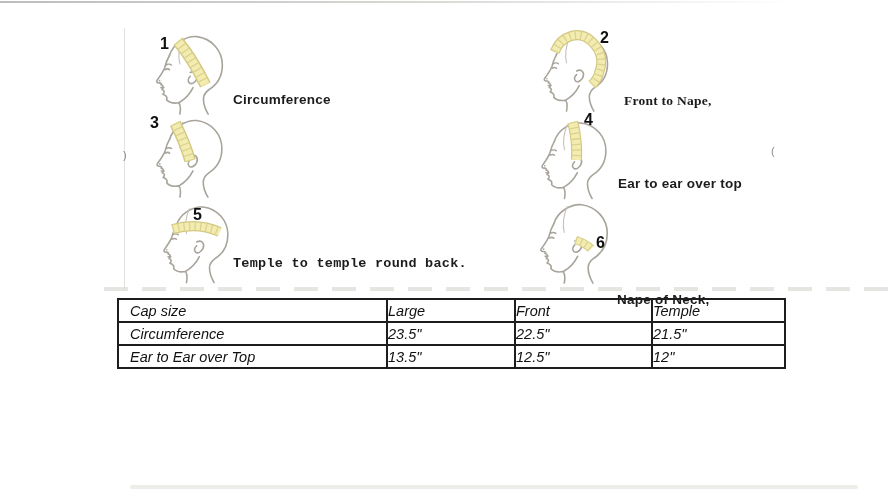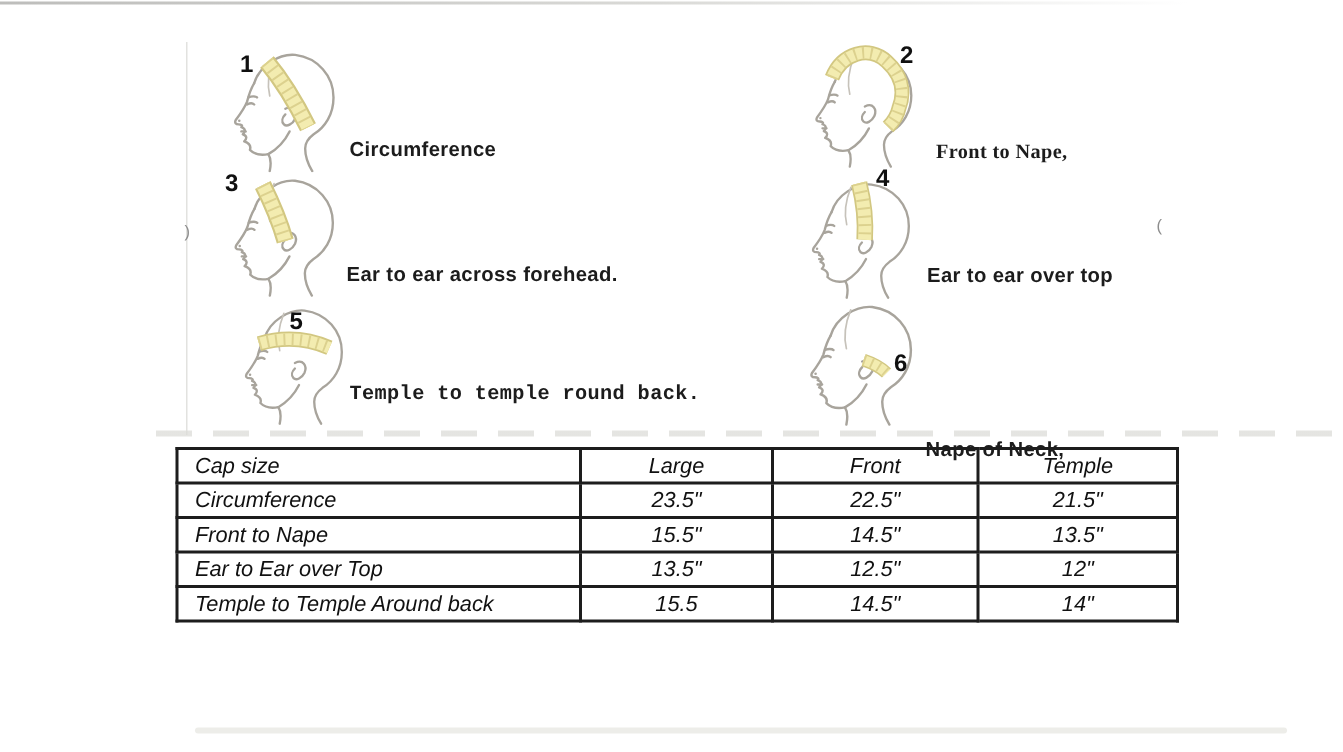--- a/index.html
+++ b/index.html
@@ -20,21 +20,21 @@
   .head-svg { position:absolute; }
   .fig-num { position:absolute; font-weight:bold; font-size:16px; line-height:16px; color:#101010; }
   .fig-label { position:absolute; font-weight:bold; font-size:13.5px; line-height:15px;
     letter-spacing:.25px; color:#1c1c1c; white-space:nowrap; }
 
   table.size-table { position:absolute; left:117px; top:298px; width:667px;
     border-collapse:collapse; table-layout:fixed; font-style:italic;
     font-size:14.5px; color:#111; }
   .size-table td { border:2px solid #1d1d1d; height:21px; padding:0; overflow:hidden; white-space:nowrap;margin-top:17px; }
   .size-table td.lbl { text-align:left; padding-left:11px; }
-  .size-table td.val { text-align:center; }
+  .size-table td.val { text-align:left; }
 </style>
 </head>
 <body>
 
 <div class="canvas">
 
   <div class="art-top-line"></div>
   <div class="art-left-line"></div>
   <div class="art-smudge-above"></div>
   <div class="art-smudge-below"></div>
@@ -86,21 +86,20 @@
 
   <svg class="head-svg" style="left:138px;top:114px;" width="95" height="84" viewBox="0 0 100 90">
     <use href="#headshape"></use>
     <g>
       <path d="M39 10 C45 22 51 36 55 50" stroke="#d2c781" stroke-width="12.5" fill="none"></path>
       <path d="M39 10 C45 22 51 36 55 50" stroke="#f3ecb0" stroke-width="9.5" fill="none"></path>
       <path d="M39 10 C45 22 51 36 55 50" stroke="#dcd18e" stroke-width="9.5" fill="none" stroke-dasharray="1.4 4.6"></path>
     </g>
   </svg>
   <span class="fig-num" style="left:150px;top:115px;">3</span>
-  <span class="fig-label" style="left:231px;top:175px;">Ear to ear across forehead.</span>
 
   <svg class="head-svg" style="left:524px;top:116px;" width="92" height="84" viewBox="0 0 100 90">
     <use href="#headshape"></use>
     <g>
       <path d="M53 6 C56 18 58 32 57 47" stroke="#d2c781" stroke-width="12" fill="none"></path>
       <path d="M53 6 C56 18 58 32 57 47" stroke="#f3ecb0" stroke-width="9.5" fill="none"></path>
       <path d="M53 6 C56 18 58 32 57 47" stroke="#dcd18e" stroke-width="9.5" fill="none" stroke-dasharray="1.4 4.6"></path>
     </g>
   </svg>
   <span class="fig-num" style="left:584px;top:112px;">4</span>
@@ -142,33 +141,21 @@
         <td class="val">Front</td>
         <td class="val">Temple</td>
       </tr>
       <tr>
         <td class="lbl">Circumference</td>
         <td class="val">23.5"</td>
         <td class="val">22.5"</td>
         <td class="val">21.5"</td>
       </tr>
       <tr>
-        <td class="lbl">Front to Nape</td>
-        <td class="val">15.5"</td>
-        <td class="val">14.5"</td>
-        <td class="val">13.5"</td>
-      </tr>
-      <tr>
         <td class="lbl">Ear to Ear over Top</td>
         <td class="val">13.5"</td>
         <td class="val">12.5"</td>
         <td class="val">12"</td>
-      </tr>
-      <tr>
-        <td class="lbl">Temple to Temple Around back</td>
-        <td class="val">15.5</td>
-        <td class="val">14.5"</td>
-        <td class="val">14"</td>
       </tr>
     </tbody>
   </table>
 
 </div>
 
 </body></html>

